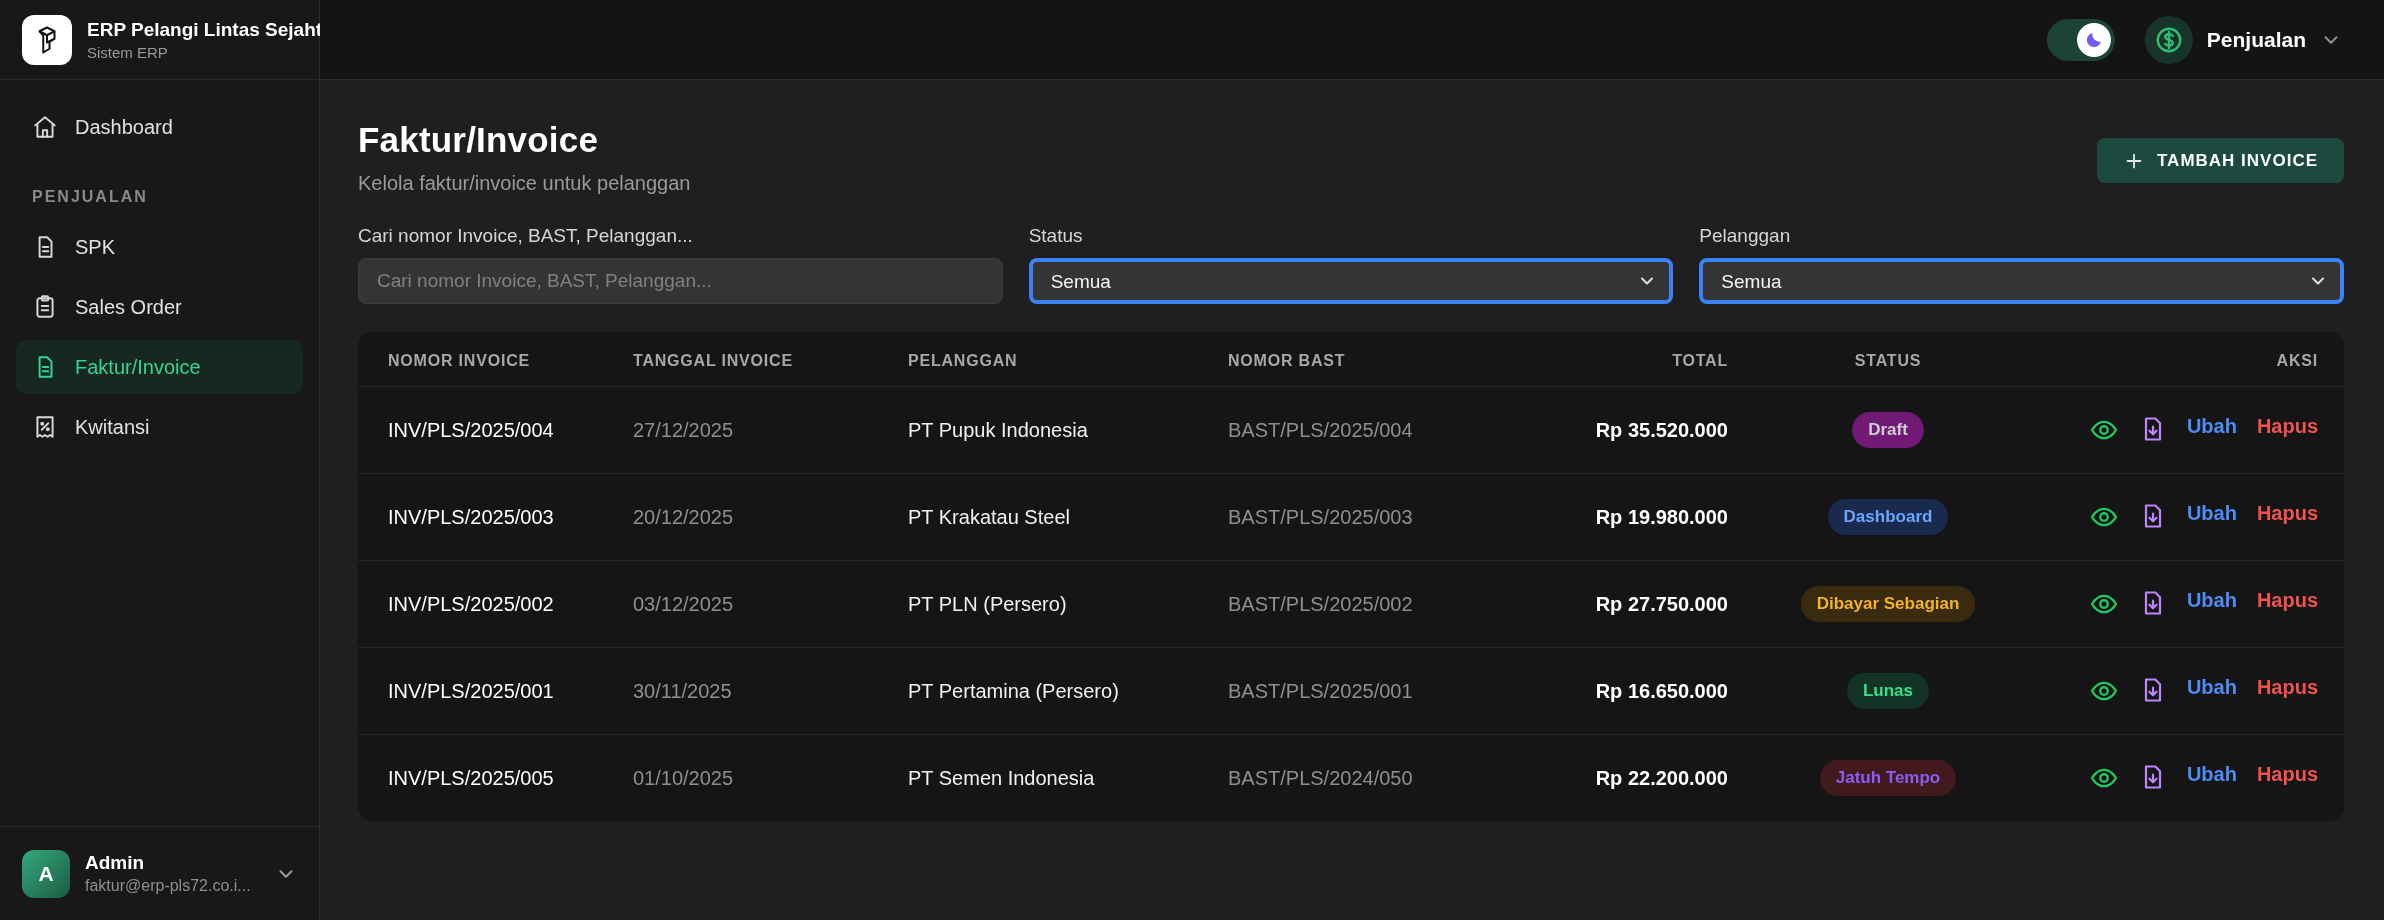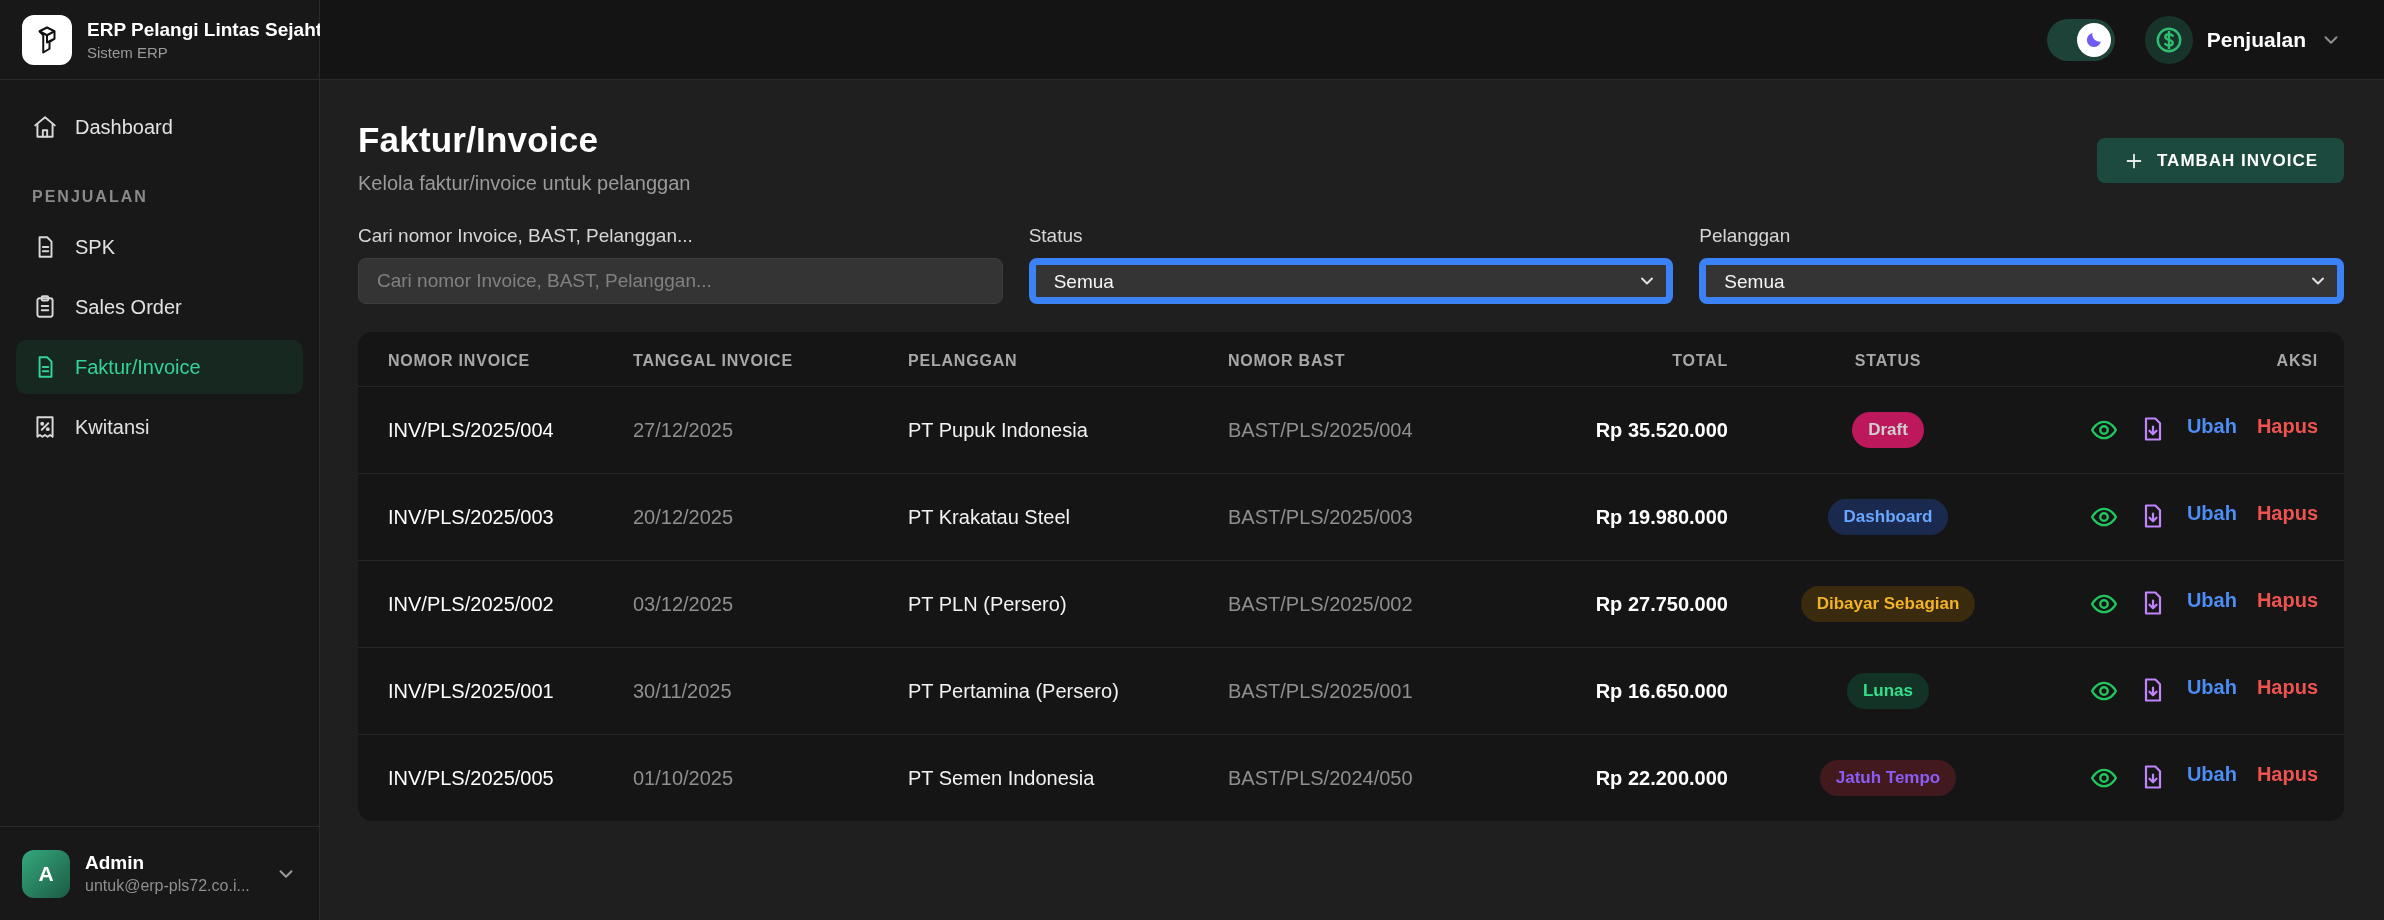--- a/index.html
+++ b/index.html
@@ -39,41 +39,41 @@
   .page-title { font-size:35px; font-weight:800; color:#ffffff; letter-spacing:0.2px; }
   .page-sub { font-size:20px; color:#9a9a9a; margin-top:12px;text-align:center; }
   .add-btn { display:flex; align-items:center; gap:12px; background:#1c4a3e; color:#ffffff; border:none; border-radius:8px; height:45px; padding:0 26px; font-size:17px; font-weight:700; letter-spacing:1px; cursor:pointer; margin-top:18px; font-family:inherit; }
 
   .filters { display:flex; gap:26px; margin-top:30px; }
   .filter { flex:1; min-width:0; }
   .filter-label { font-size:19px; color:#d6d6d6; margin-bottom:11px; display:block; }
   .text-input { width:100%; height:46px; background:#343434; border:1px solid #3d3d3d; border-radius:8px; color:#f0f0f0; font-size:19px; padding:0 18px; font-family:inherit; }
   .text-input::placeholder { color:#818181; }
   .select-wrap { position:relative; }
-  select { width:100%; height:46px; background:#343434; border:7px solid #3b82f6; border-radius:8px; color:#f5f5f5; font-size:19px; padding:0 44px 0 18px; appearance:none; -webkit-appearance:none; font-family:inherit; cursor:pointer; }
+  select { width:100%; height:46px; background:#343434; border:4px solid #3b82f6; border-radius:8px; color:#f5f5f5; font-size:19px; padding:0 44px 0 18px; appearance:none; -webkit-appearance:none; font-family:inherit; cursor:pointer; }
   .select-chevron { position:absolute; right:16px; top:50%; transform:translateY(-50%); pointer-events:none; display:flex; }
 
   
   .table-card { margin-top:28px; background:#151515; border-radius:14px; overflow:hidden; }
   table { width:100%; border-collapse:collapse; table-layout:fixed; }
   col.c1{width:275px;} col.c2{width:275px;} col.c3{width:320px;} col.c4{width:300px;} col.c5{width:200px;} col.c6{width:320px;} col.c7{width:auto;}
   thead th { font-size:16px; font-weight:600; letter-spacing:0.8px; color:#a8a8a8; text-align:left; padding:20px 0 16px; }
   th.first, td.first { padding-left:30px; }
   th.right, td.right { text-align:right; }
   th.center { text-align:center; }
   th.last, td.last { padding-right:26px; }
   tbody tr { border-top:1px solid #262626; }
   tbody td { padding:25px 0; font-size:20px; vertical-align:middle; }
   td.inv { font-weight:400; color:#ffffff; }
   td.date, td.bast { color:#8f8f8f; }
   td.cust { color:#f2f2f2; }
   td.total { font-weight:700; color:#ffffff; }
   td.statuscell { text-align:center; }
   .badge { display:inline-block; padding:8px 16px; border-radius:999px; font-size:17px; font-weight:700; }
-  .badge[data-status="draft"]            { background:#be185d; color:#cfcfcf; }
+  .badge[data-status="draft"]            { background:#701a75; color:#cfcfcf; }
   .badge[data-status="terkirim"]         { background:#1a2a4f; color:#6aa6ff; }
   .badge[data-status="dibayar-sebagian"] { background:#3a2a0e; color:#f2b327; }
   .badge[data-status="lunas"]            { background:#123326; color:#34e08a; }
   .badge[data-status="jatuh-tempo"]      { background:#421a1e; color:#8b5cf6;text-align:right; }
   .actions { display:flex; align-items:flex-start; justify-content:flex-end; gap:20px; }
   .icon-btn { background:none; border:none; padding:0; cursor:pointer; display:flex; }
   .link { background:none; border:none; font-size:20px; font-weight:600; cursor:pointer; font-family:inherit; }
   .link.edit { color:#4d8df6; }
   .link.del { color:#ef5350; }
 </style>
@@ -142,21 +142,21 @@
             <circle cx="14.6" cy="14" r="0.9"></circle>
         </svg>
         <span>Kwitansi</span>
       </div>
     </nav>
 
     <div class="user-row">
       <div class="avatar">A</div>
       <div class="user-meta">
         <div class="user-name">Admin</div>
-        <div class="user-email">untuk@erp-pls72.co.i...</div>
+        <div class="user-email">faktur@erp-pls72.co.i...</div>
       </div>
       <svg width="22" height="22" viewBox="0 0 24 24" fill="none" stroke="#9a9a9a" stroke-width="2.2" stroke-linecap="round" stroke-linejoin="round">
         <path d="M6 9l6 6 6-6"></path>
       </svg>
     </div>
   </aside>
 
   <div class="main">
 
     <header class="topbar">

